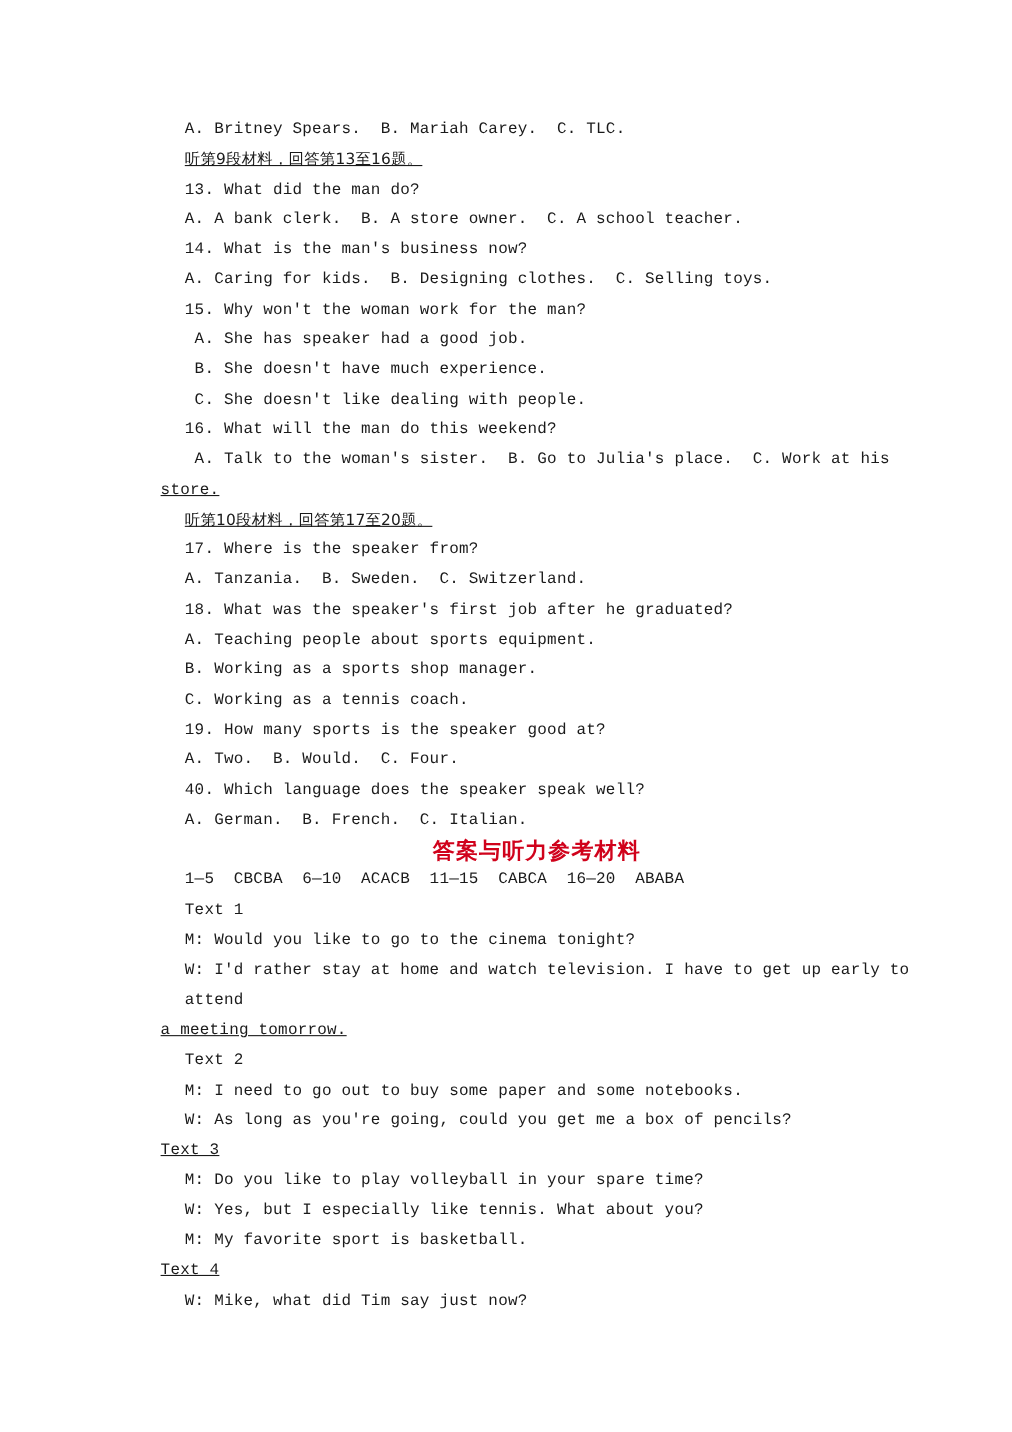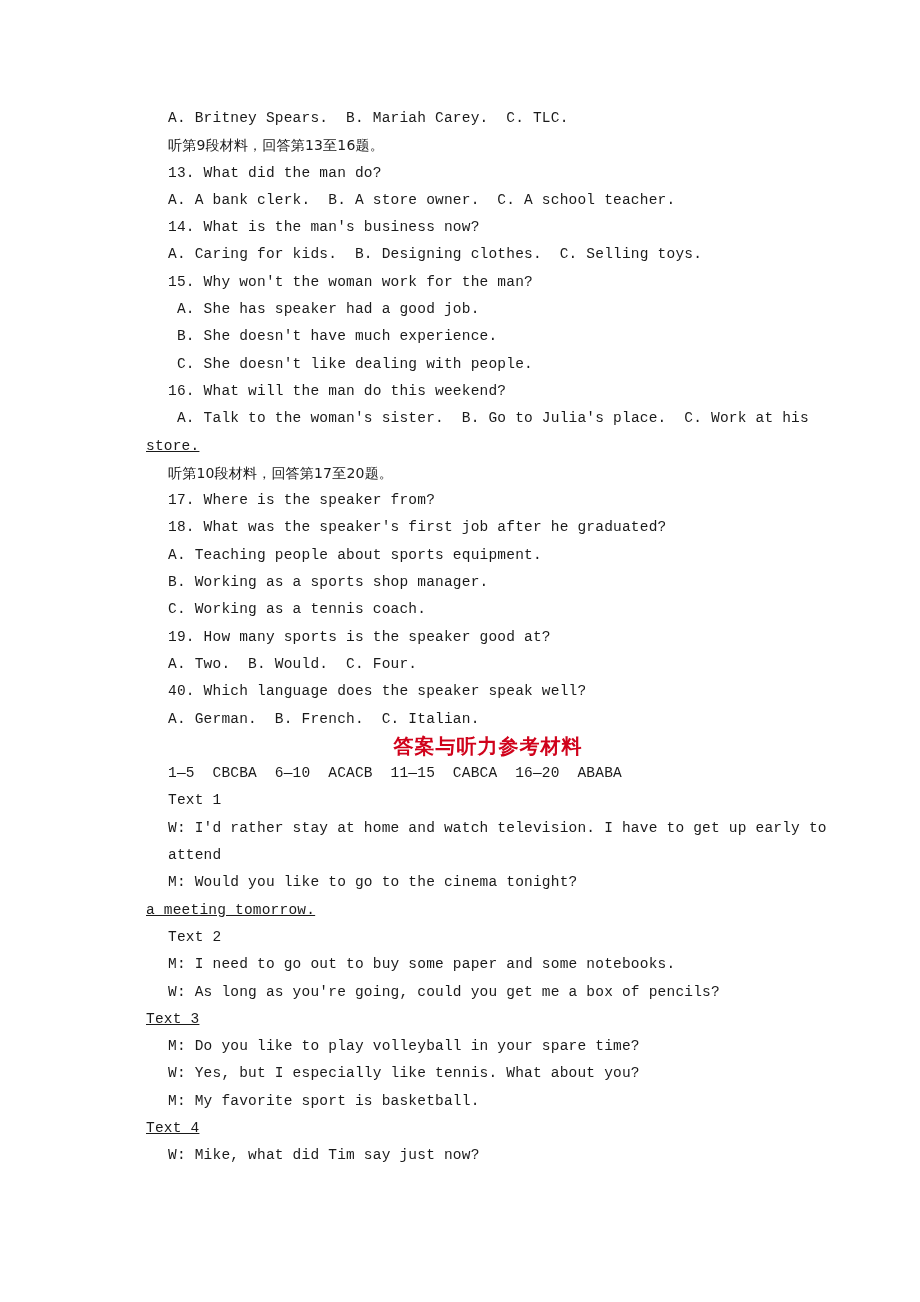--- a/index.html
+++ b/index.html
@@ -25,20 +25,21 @@
     line-height: 27.3px;
     white-space: pre-wrap;
     letter-spacing: 0.2px;
   }
   .indent {
     text-indent: 0;
   }
   .cn {
     font-family: "DejaVu Sans", sans-serif;
     font-size: 14px;
+    text-decoration: underline;
   }
   .section-title {
     text-align: center;
     color: #d0021b;
     font-family: "DejaVu Sans", sans-serif;
     font-size: 20px;
     font-weight: bold;
     line-height: 27.3px;
     letter-spacing: 1px;
     margin-left: -22px;
@@ -62,36 +63,37 @@
   <div class="line indent">A. Caring for kids.  B. Designing clothes.  C. Selling toys.</div>
   <div class="line indent">15. Why won't the woman work for the man?</div>
   <div class="line indent"> A. She has speaker had a good job.</div>
   <div class="line indent"> B. She doesn't have much experience.</div>
   <div class="line indent"> C. She doesn't like dealing with people.</div>
   <div class="line indent">16. What will the man do this weekend?</div>
   <div class="line indent"> A. Talk to the woman's sister.  B. Go to Julia's place.  C. Work at his</div>
   <div class="line wrap-cont">store.</div>
   <div class="line indent cn">听第10段材料，回答第17至20题。</div>
   <div class="line indent">17. Where is the speaker from?</div>
+  <div class="line indent">A. Tanzania.  B. Sweden.  C. Switzerland.</div>
   <div class="line indent">18. What was the speaker's first job after he graduated?</div>
   <div class="line indent">A. Teaching people about sports equipment.</div>
   <div class="line indent">B. Working as a sports shop manager.</div>
   <div class="line indent">C. Working as a tennis coach.</div>
   <div class="line indent">19. How many sports is the speaker good at?</div>
   <div class="line indent">A. Two.  B. Would.  C. Four.</div>
   <div class="line indent">40. Which language does the speaker speak well?</div>
   <div class="line indent">A. German.  B. French.  C. Italian.</div>
 
   <div class="section-title">答案与听力参考材料</div>
 
   <div class="line indent">1—5  CBCBA  6—10  ACACB  11—15  CABCA  16—20  ABABA</div>
 
   <div class="line indent">Text 1</div>
+  <div class="line indent">M: Would you like to go to the cinema tonight?</div>
   <div class="line indent">W: I'd rather stay at home and watch television. I have to get up early to attend</div>
-  <div class="line indent">M: Would you like to go to the cinema tonight?</div>
   <div class="line wrap-cont">a meeting tomorrow.</div>
 
   <div class="line indent">Text 2</div>
   <div class="line indent">M: I need to go out to buy some paper and some notebooks.</div>
   <div class="line indent">W: As long as you're going, could you get me a box of pencils?</div>
 
   <div class="line wrap-cont">Text 3</div>
   <div class="line indent">M: Do you like to play volleyball in your spare time?</div>
   <div class="line indent">W: Yes, but I especially like tennis. What about you?</div>
   <div class="line indent">M: My favorite sport is basketball.</div>

